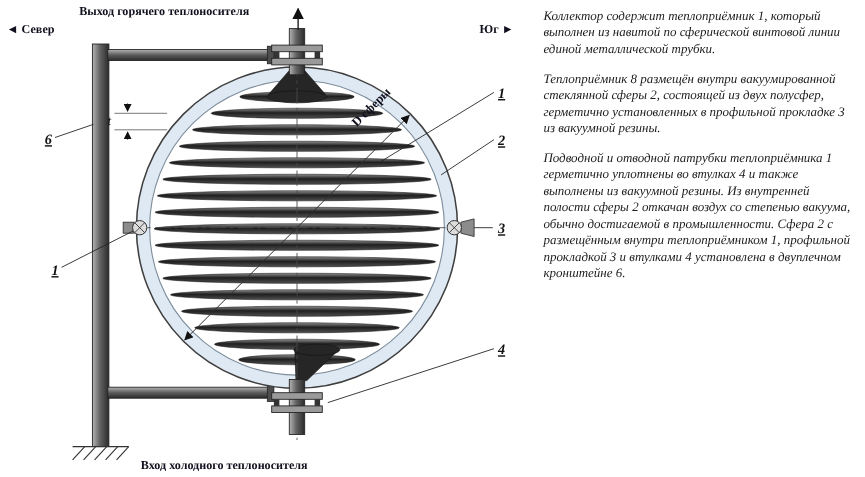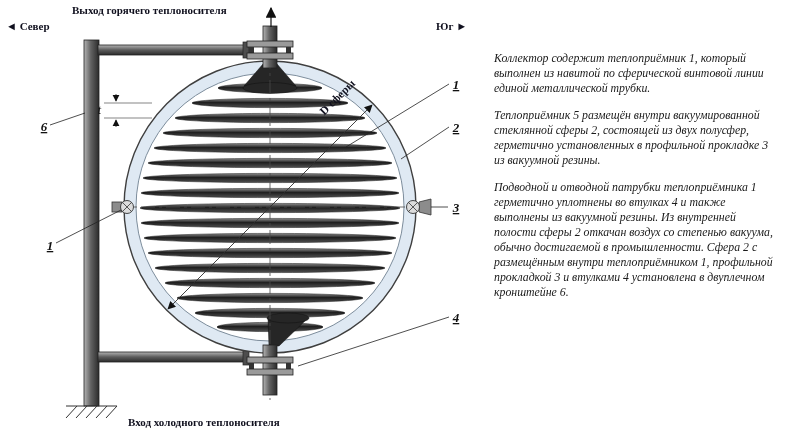--- a/index.html
+++ b/index.html
@@ -13,21 +13,20 @@
   }
   .diagram-pane { width:490px; height:434px; flex:0 0 auto; position:relative; }
   .description-pane {
     flex:1 1 auto;
     padding:7px 6px 0 4px;
     font-family:"Liberation Serif", serif;
     font-style:italic;
     font-size:11.8px;
     line-height:1.27;
     color:#1a1a1a;
-    margin-top:44px;
   }
   .description-pane p { margin:0 0 12px 0; }
   svg text { font-family:"Liberation Serif", serif; }
   .dlabel   { font-weight:bold; font-size:11.5px; fill:#10101e; }
   .callout  { font-weight:bold; font-style:italic; font-size:13px; fill:#111; text-decoration:underline; }
   .dimlabel { font-style:italic; font-size:12px; fill:#111; }
   .axis-label { font-weight:bold; font-size:11px; fill:#10101e; }
 </style>
 </head>
 <body>
@@ -179,17 +178,17 @@
 
       <text class="axis-label" x="72" y="14">Выход горячего теплоносителя</text>
       <text class="axis-label" x="6" y="30">◄ Север</text>
       <text class="axis-label" x="436" y="30">Юг ►</text>
       <text class="axis-label" x="128" y="426">Вход холодного теплоносителя</text>
     </svg>
   </div>
 
   <div class="description-pane">
     <p>Коллектор содержит теплоприёмник 1, который выполнен из навитой по сферической винтовой линии единой металлической трубки.</p>
-    <p>Теплоприёмник 5 размещён внутри вакуумированной стеклянной сферы 2, состоящей из двух полусфер, герметично установленных в профильной прокладке 3 из вакуумной резины.</p>
+    <p>Теплоприёмник 8 размещён внутри вакуумированной стеклянной сферы 2, состоящей из двух полусфер, герметично установленных в профильной прокладке 3 из вакуумной резины.</p>
     <p>Подводной и отводной патрубки теплоприёмника 1 герметично уплотнены во втулках 4 и также выполнены из вакуумной резины. Из внутренней полости сферы 2 откачан воздух со степенью вакуума, обычно достигаемой в промышленности. Сфера 2 с размещённым внутри теплоприёмником 1, профильной прокладкой 3 и втулками 4 установлена в двуплечном кронштейне 6.</p>
   </div>
 
 </div>
 
 </body></html>

